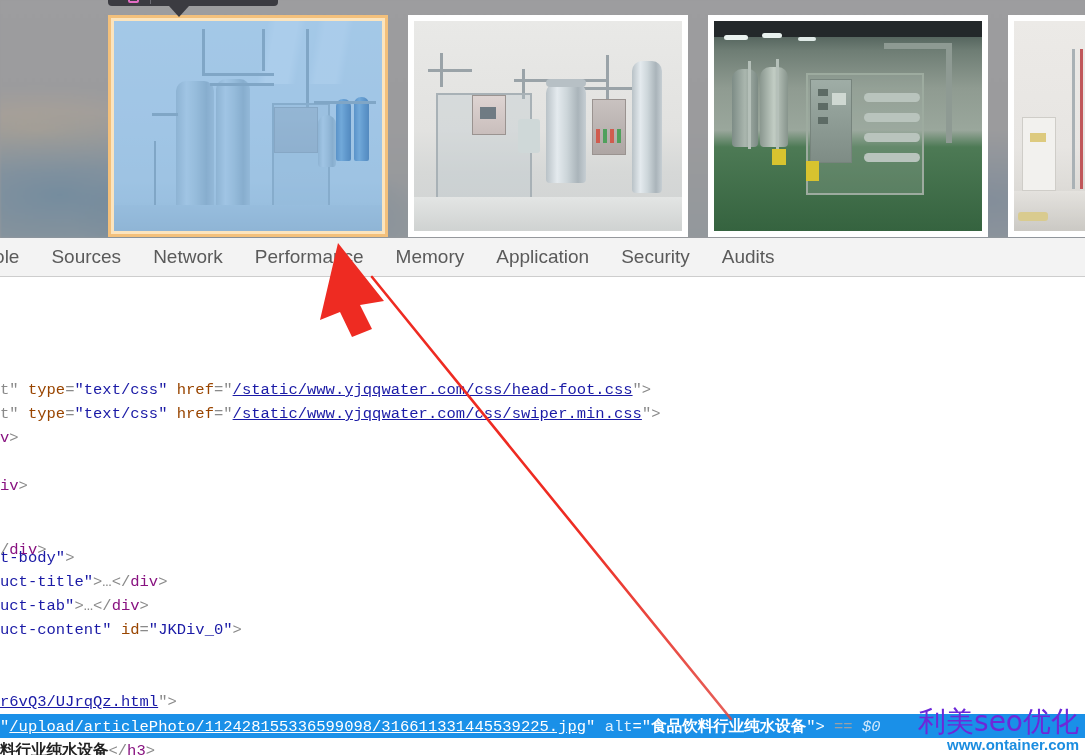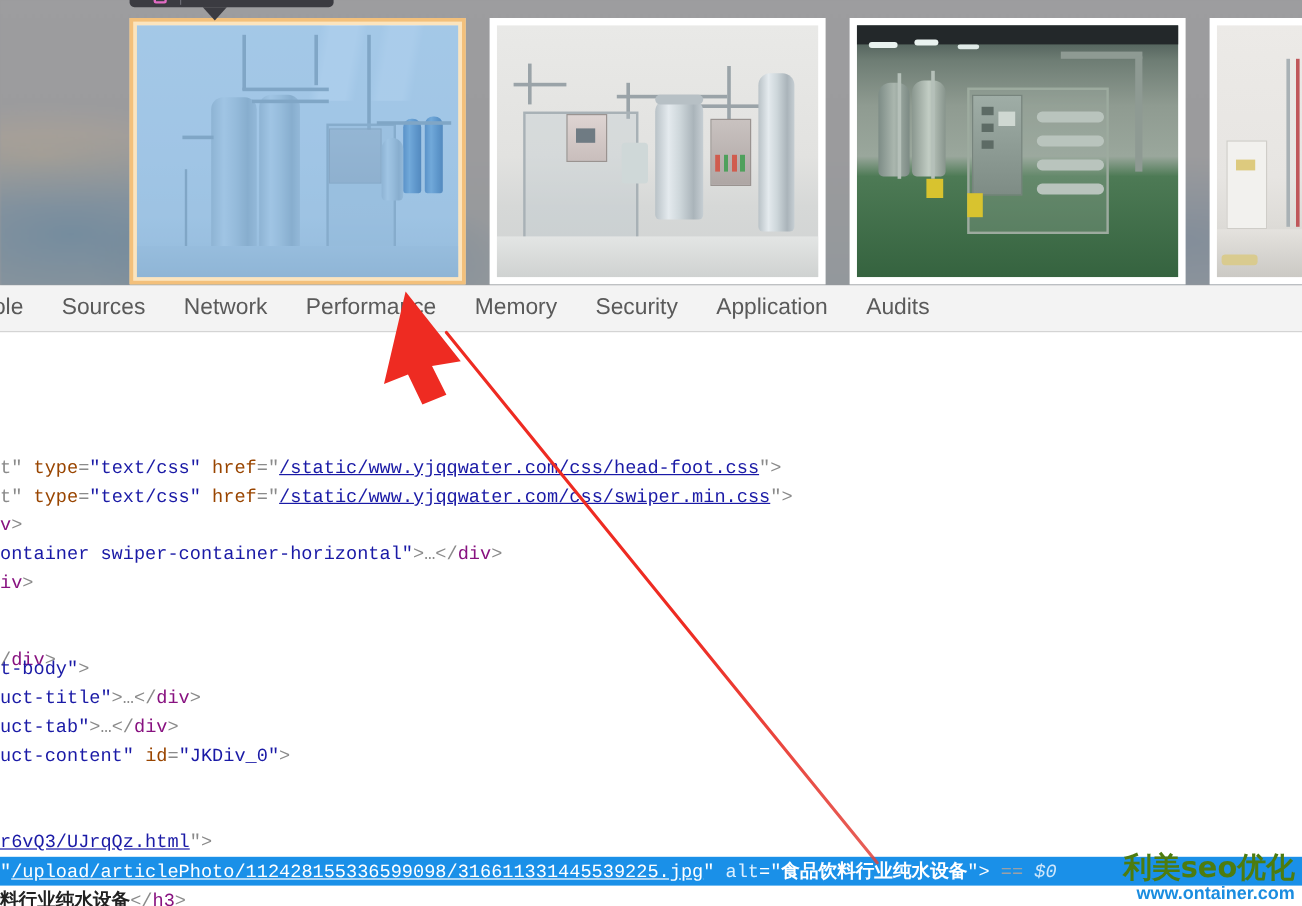--- a/index.html
+++ b/index.html
@@ -253,23 +253,23 @@
   
   .watermark {
     position: absolute;
     right: 6px; bottom: 2px;
     text-align: right;
     z-index: 70;
     line-height: 1.05;
   }
   .wm-cn {
     font-family: "DejaVu Sans", sans-serif;
-    font-size: 24px;
-    font-weight: bold;
-    color: #4d7c0f;
+    font-size: 28px;
+    font-weight: normal;
+    color: #6d28d9;
     letter-spacing: 0px;
     display: block;
   }
   .wm-url {
     font-family: "Liberation Sans", sans-serif;
     font-size: 15px;
     font-weight: bold;
     color: #1b8de0;
     display: block;
     margin-top: 1px;
@@ -392,30 +392,29 @@
   </div>
 
   <div class="devtools">
 
     <div class="dt-tabbar">
       <div class="dt-tab clipped">nsole</div>
       <div class="dt-tab">Sources</div>
       <div class="dt-tab">Network</div>
       <div class="dt-tab">Performance</div>
       <div class="dt-tab">Memory</div>
+      <div class="dt-tab">Application</div>
       <div class="dt-tab">Security</div>
-      <div class="dt-tab">Application</div>
       <div class="dt-tab">Audits</div>
     </div>
 
     <div class="dom-tree" id="dom-tree">
         <div class="code-line" style="top: 101px;"><span class="t-punc">t" </span><span class="t-attr">type</span><span class="t-punc">=</span><span class="t-attrval">"text/css"</span><span class="t-punc"> </span><span class="t-attr">href</span><span class="t-punc">="</span><span class="t-link">/static/www.yjqqwater.com/css/head-foot.css</span><span class="t-punc">"&gt;</span></div>
         <div class="code-line" style="top: 125px;"><span class="t-punc">t" </span><span class="t-attr">type</span><span class="t-punc">=</span><span class="t-attrval">"text/css"</span><span class="t-punc"> </span><span class="t-attr">href</span><span class="t-punc">="</span><span class="t-link">/static/www.yjqqwater.com/css/swiper.min.css</span><span class="t-punc">"&gt;</span></div>
         <div class="code-line" style="top: 149px;"><span class="t-tag">v</span><span class="t-punc">&gt;</span></div>
-        <div class="code-line" style="top: 173px;"><span class="t-attrval">ontainer swiper-container-horizontal"</span><span class="t-punc">&gt;</span><span class="t-ell">…</span><span class="t-punc">&lt;/</span><span class="t-tag">div</span><span class="t-punc">&gt;</span></div>
         <div class="code-line" style="top: 197px;"><span class="t-tag">iv</span><span class="t-punc">&gt;</span></div>
         <div class="code-line" style="top: 221px; margin-top: 40px;"><span class="t-punc">/</span><span class="t-tag">div</span><span class="t-punc">&gt;</span></div>
         <div class="code-line" style="top: 269px;"><span class="t-attrval">t-body"</span><span class="t-punc">&gt;</span></div>
         <div class="code-line" style="top: 293px;"><span class="t-attrval">uct-title"</span><span class="t-punc">&gt;</span><span class="t-ell">…</span><span class="t-punc">&lt;/</span><span class="t-tag">div</span><span class="t-punc">&gt;</span></div>
         <div class="code-line" style="top: 317px;"><span class="t-attrval">uct-tab"</span><span class="t-punc">&gt;</span><span class="t-ell">…</span><span class="t-punc">&lt;/</span><span class="t-tag">div</span><span class="t-punc">&gt;</span></div>
         <div class="code-line" style="top: 341px;"><span class="t-attrval">uct-content"</span><span class="t-punc"> </span><span class="t-attr">id</span><span class="t-punc">=</span><span class="t-attrval">"JKDiv_0"</span><span class="t-punc">&gt;</span></div>
         <div class="code-line" style="top: 413px;"><span class="t-link">r6vQ3/UJrqQz.html</span><span class="t-punc">"&gt;</span></div>
         <div class="code-line sel" style="top: 437px;"><span class="t-punc">"</span><span class="t-link">/upload/articlePhoto/112428155336599098/316611331445539225.jpg</span><span class="t-punc">" </span><span class="t-attr">alt</span><span class="t-punc">="</span><span class="t-cjk t-text">食品饮料行业纯水设备</span><span class="t-punc">"&gt;</span><span class="t-eq">  ==  </span><span class="t-dollar">$0</span></div>
         <div class="code-line" style="top: 461px;"><span class="t-cjk t-text">料行业纯水设备</span><span class="t-punc">&lt;/</span><span class="t-tag">h3</span><span class="t-punc">&gt;</span></div>
       </div>

